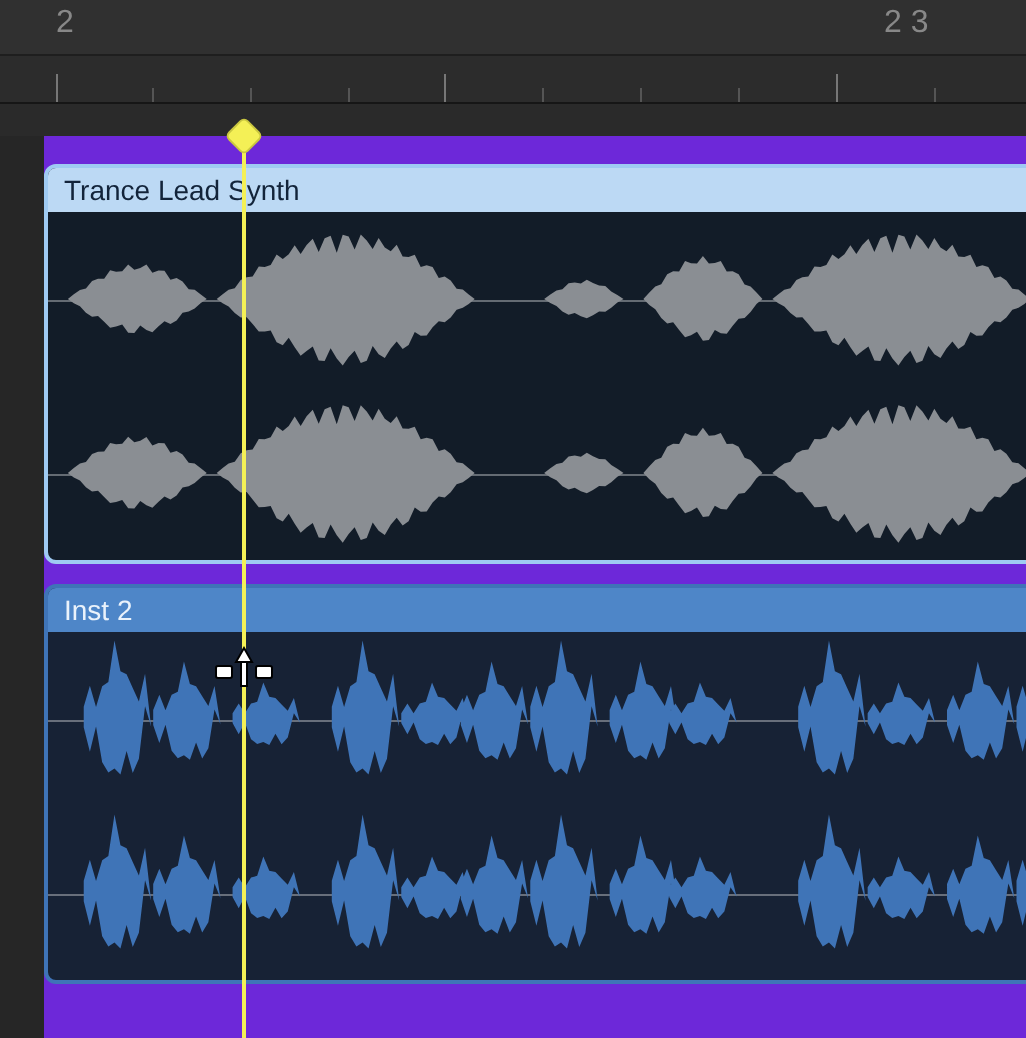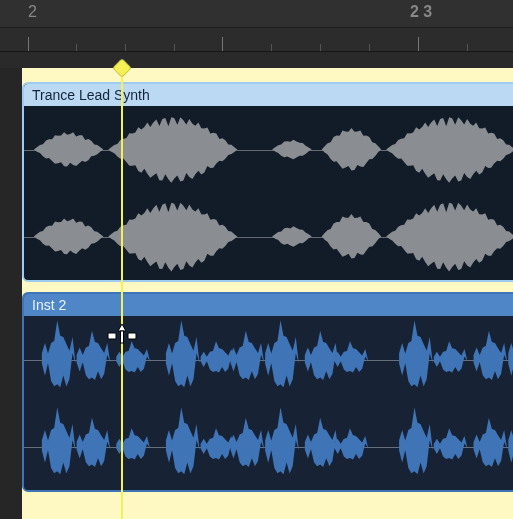--- a/index.html
+++ b/index.html
@@ -26,21 +26,21 @@
     position: absolute; left: 0; top: 28px; right: 0; height: 24px;
     background: #2c2c2c;
     border-bottom: 1px solid #161616;
   }
   .tick { position: absolute; bottom: 0; width: 1px; background: #555; }
   .tick.major { height: 14px; background: #777; }
   .tick.minor { height: 7px; }
 
   .tracks {
     position: absolute; left: 0; top: 68px; right: 0; bottom: 0;
-    background: #fef9c3;
+    background: #6d28d9;
   }
   .gutter-left {
     position: absolute; left: 0; top: 0; width: 22px; bottom: 0;
     background: #262626;
   }
 
   .region {
     position: absolute;
     border-radius: 6px;
     overflow: hidden;
@@ -94,21 +94,21 @@
     position: absolute; z-index: 60;
     width: 36px; height: 28px; pointer-events: none;
   }
 </style>
 </head>
 <body>
 
 <div class="ruler-area">
   <div class="ruler-top" id="ruler-top">
       <span class="ruler-label" style="left: 28px;">2</span>
-      <span class="ruler-label" style="left: 410px; font-weight: bold;">2 3</span>
+      <span class="ruler-label" style="left: 442px;">2 3</span>
     </div>
   <div class="ruler-ticks" id="ruler-ticks">
       <div class="tick major" style="left: 28px;"></div>
       <div class="tick major" style="left: 222px;"></div>
       <div class="tick major" style="left: 418px;"></div>
       <div class="tick minor" style="left: 76px;"></div>
       <div class="tick minor" style="left: 125px;"></div>
       <div class="tick minor" style="left: 174px;"></div>
       <div class="tick minor" style="left: 271px;"></div>
       <div class="tick minor" style="left: 320px;"></div>

